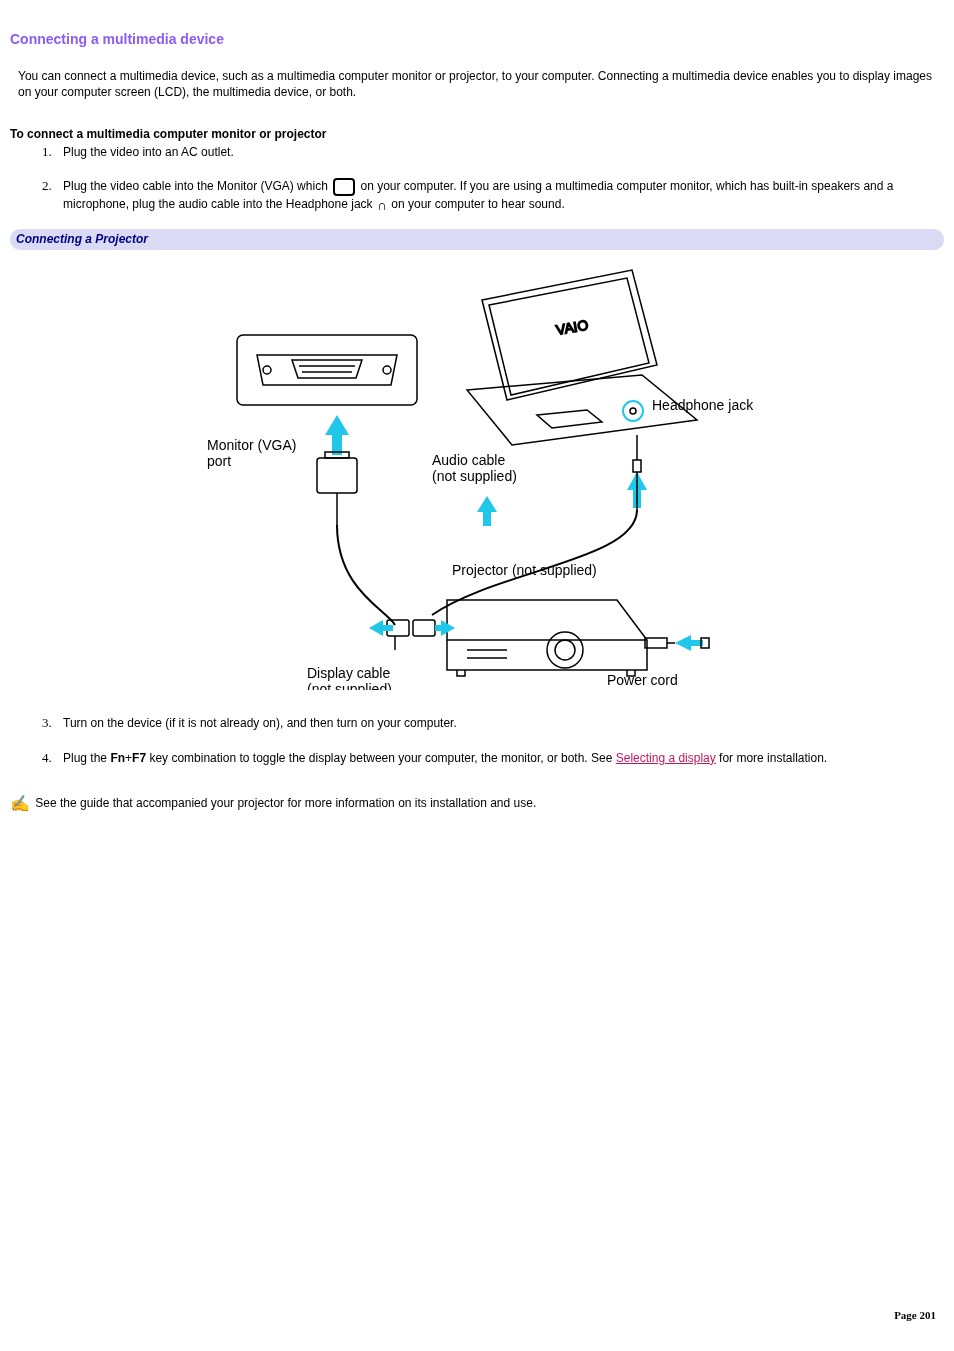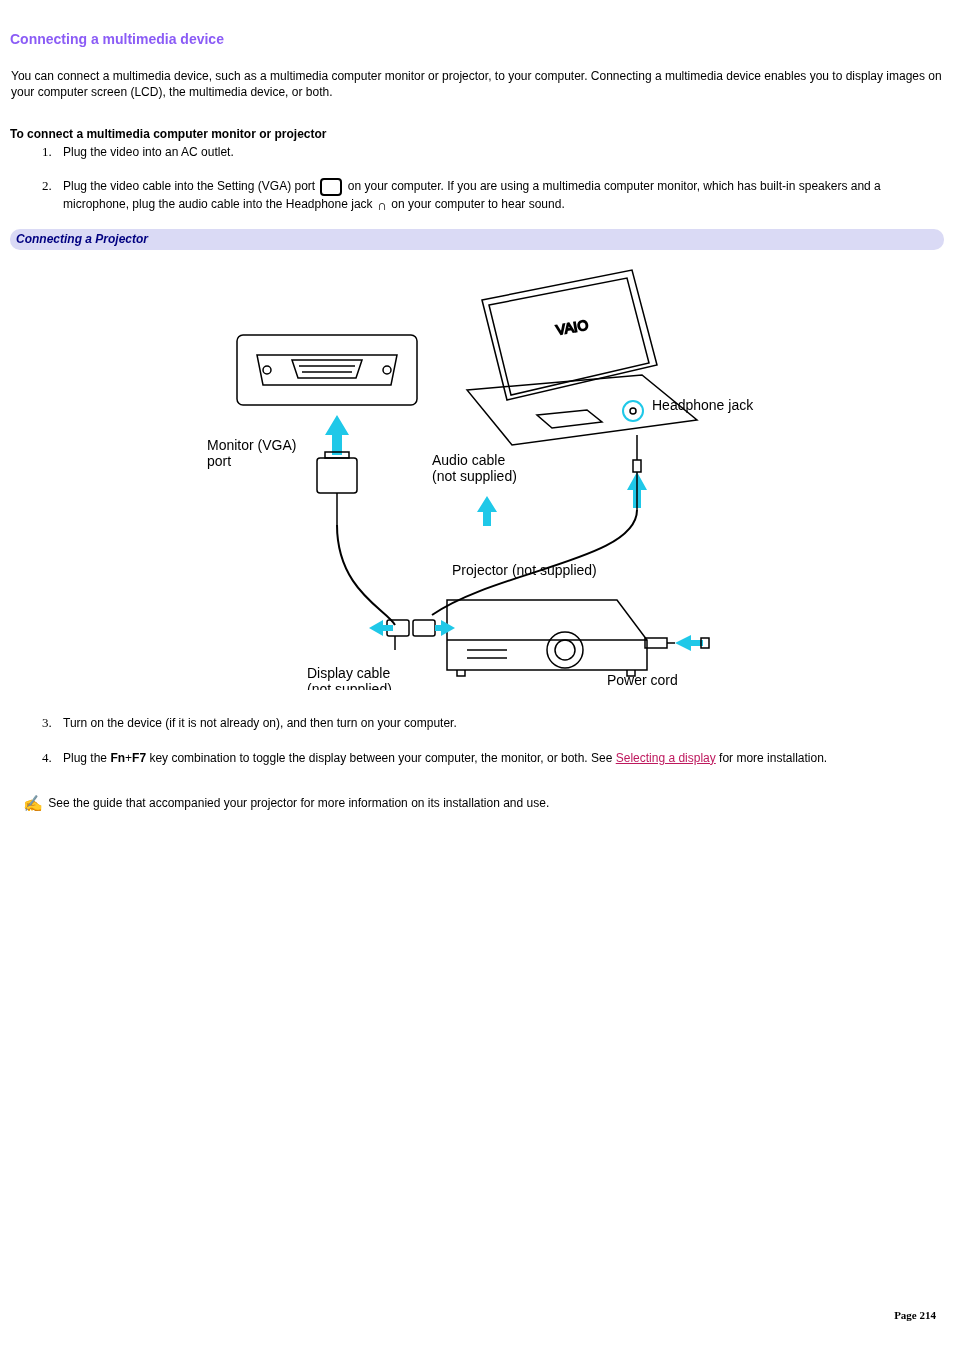--- a/index.html
+++ b/index.html
@@ -11,21 +11,21 @@
     width: 934px;
     line-height: 1.4;
   }
   .title {
     color: #8b5cf6;
     font-weight: bold;
     font-size: 14px;
     margin: 20px 0 18px 0;
   }
   .intro {
-    margin: 0 0 25px 1px;
+    margin: 0 0 25px 8px;
   }
   .subtitle {
     font-weight: bold;
     margin: 10px 0 0 0;
   }
   ol.steps {
     margin: 0;
     padding-left: 45px;
   }
   ol.steps > li {
@@ -57,21 +57,20 @@
     margin: 6px 0 0 0;
     font-size: 12px;
     border-radius: 10px;
   }
   .link {
     color: #be185d;
     text-decoration: underline;
   }
   .bottom-note {
     margin-top: 28px;
-    margin-left: 13px;
   }
   .page-num {
     position: absolute;
     right: 18px;
     top: 1308px;
     font-family: "Times New Roman", serif;
     font-size: 11px;
     font-weight: bold;
   }
   .vga-icon {
@@ -112,21 +111,21 @@
 <p class="intro">You can connect a multimedia device, such as a multimedia computer monitor or projector, to your computer. Connecting a multimedia device enables you to display images on your computer screen (LCD), the multimedia device, or both.</p>
 
 <div class="subtitle">To connect a multimedia computer monitor or projector</div>
 
 <ol class="steps">
   <li>
     <span class="li-body">Plug the video into an AC outlet.</span>
   </li>
   <li>
     <div class="li-body">
-      <span>Plug the video cable into the Setting (VGA) port </span><span class="vga-icon"></span><span> on your computer. If you are using a multimedia computer monitor, which has built-in speakers and a microphone, plug the audio cable into the Headphone jack </span><span class="headphone-icon">∩</span><span> on your computer to hear sound.</span>
+      <span>Plug the video cable into the Monitor (VGA) which </span><span class="vga-icon"></span><span> on your computer. If you are using a multimedia computer monitor, which has built-in speakers and a microphone, plug the audio cable into the Headphone jack </span><span class="headphone-icon">∩</span><span> on your computer to hear sound.</span>
     </div>
   </li>
 </ol>
 
 <div class="section-bar">Connecting a Projector</div>
 
 <div class="diagram-container">
 <svg class="diagram" viewBox="0 0 600 430">
 
   <g stroke="#000" stroke-width="1.5" fill="none">
@@ -240,13 +239,13 @@
       <span>Plug the </span><b>Fn</b><span>+</span><b>F7</b><span> key combination to toggle the display between your computer, the monitor, or both. See </span><a href="#" class="link">Selecting a display</a><span> for more installation.</span>
     </span>
   </li>
 </ol>
 
 <div class="bottom-note">
   <span class="hand-icon">✍</span>
   <span>See the guide that accompanied your projector for more information on its installation and use.</span>
 </div>
 
-<div class="page-num">Page 214</div>
+<div class="page-num">Page 201</div>
 
 </body></html>

